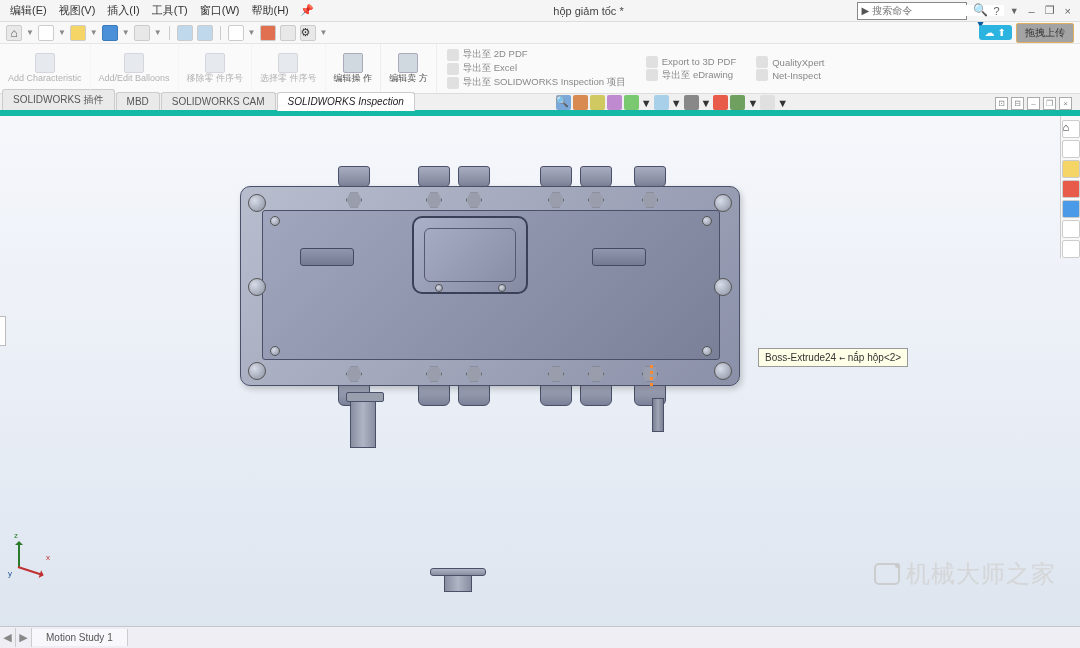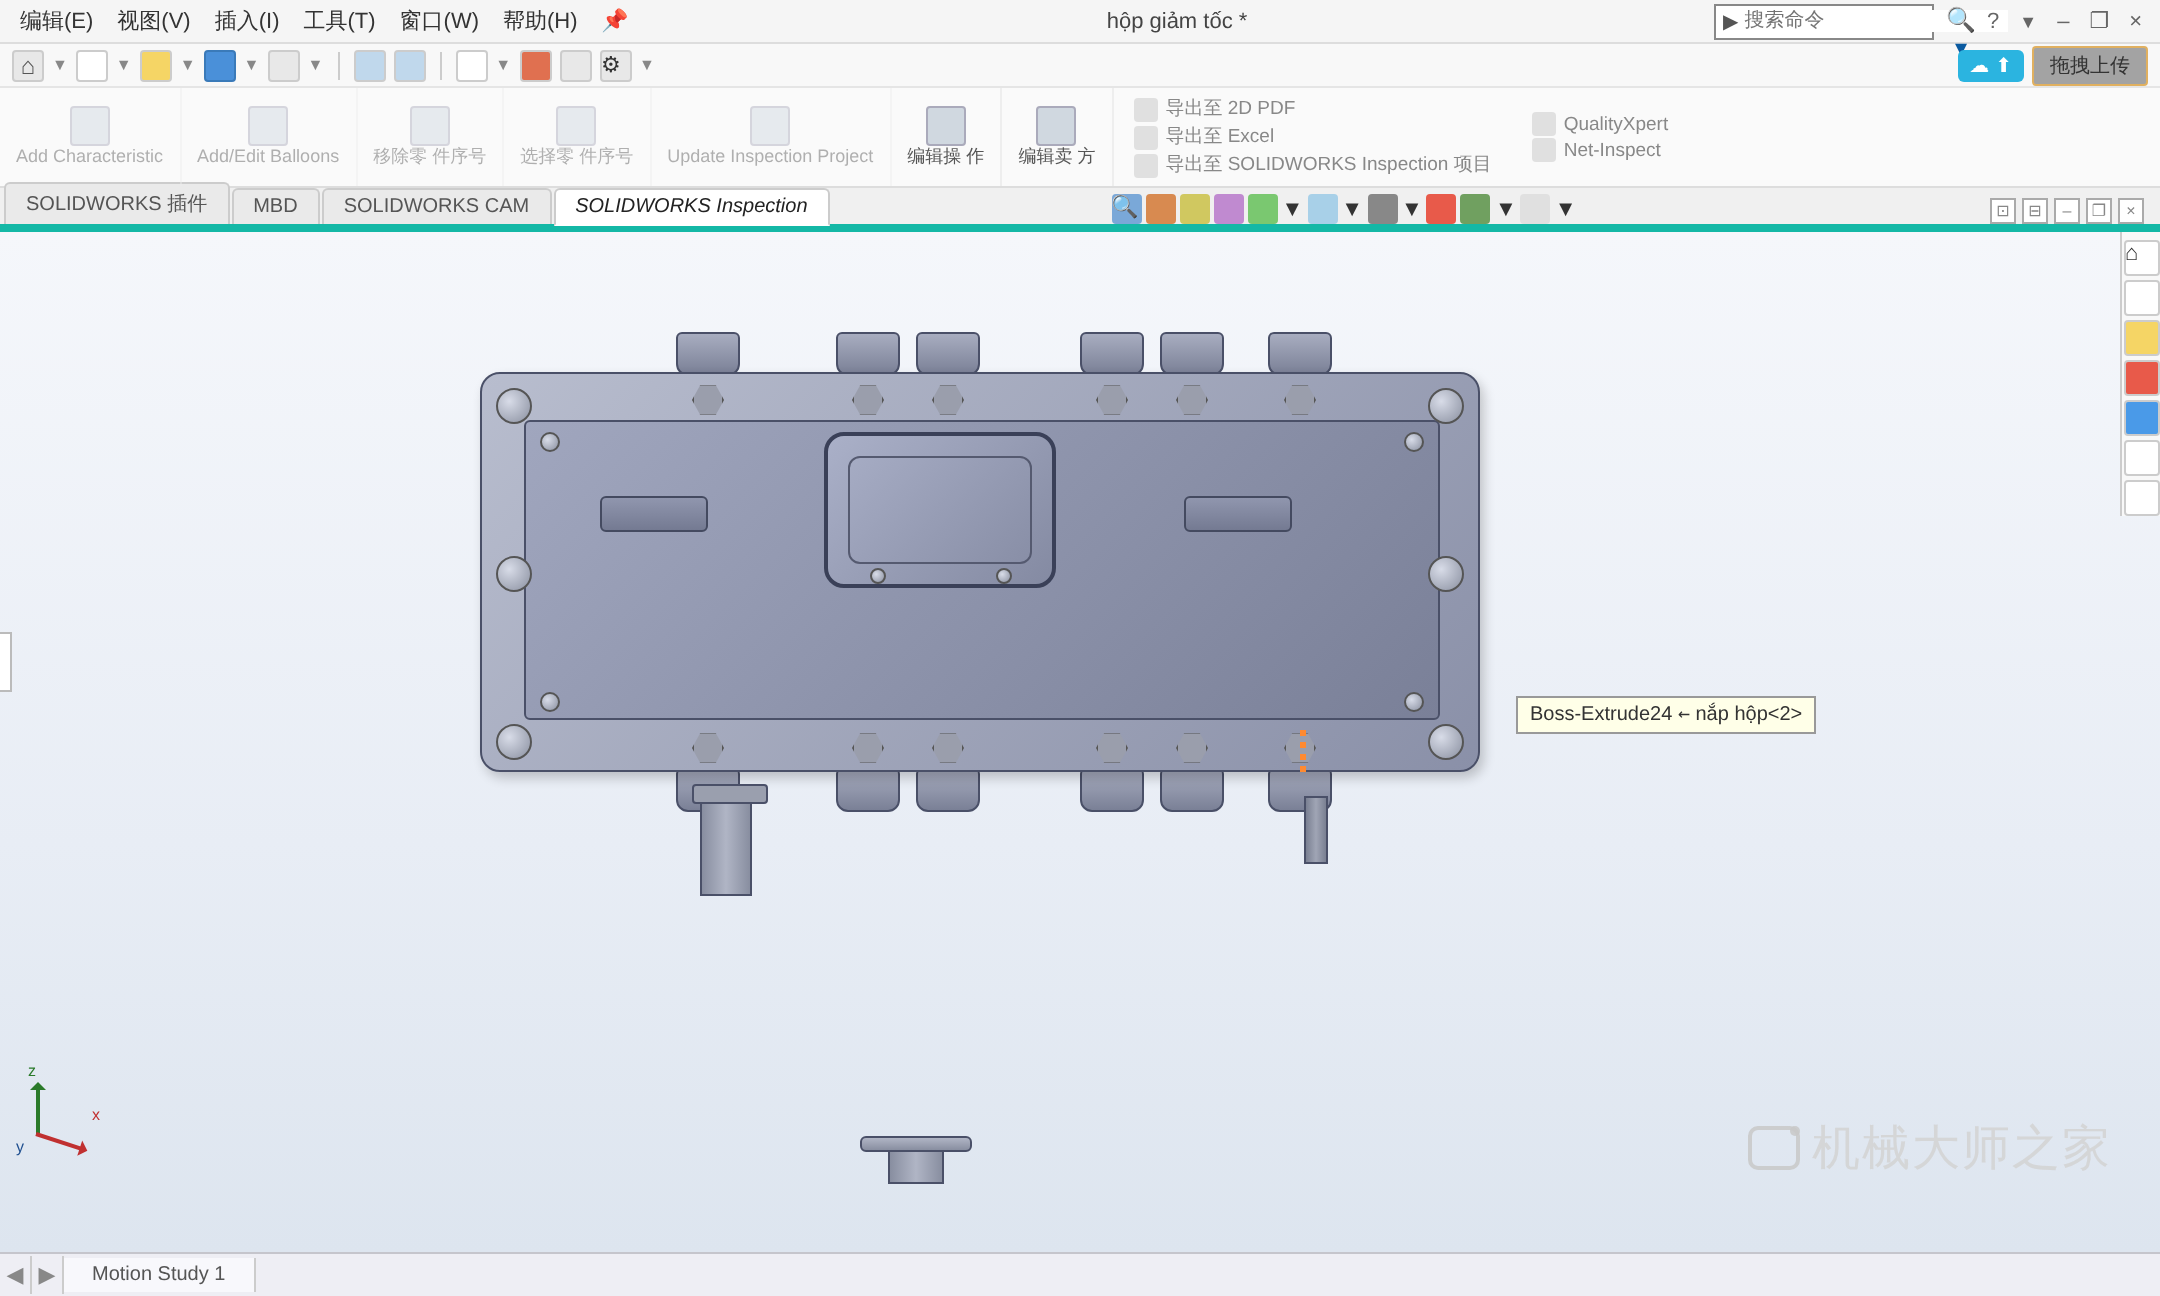--- a/index.html
+++ b/index.html
@@ -26,21 +26,21 @@
 
 .ribbon { height: 50px; background: #fafafa; border-bottom: 1px solid #ddd; display: flex; }
 .ribbon .rbtn { display: flex; flex-direction: column; align-items: center; justify-content: center; padding: 2px 8px; border-right: 1px solid #eee; min-width: 38px; }
 .ribbon .rbtn.disabled { opacity: 0.45; }
 .ribbon .rbtn .ricon { width: 20px; height: 20px; background: #d0d8e0; border: 1px solid #aab; border-radius: 2px; margin-bottom: 1px; }
 .ribbon .rbtn .rlabel { font-size: 9px; color: #555; text-align: center; line-height: 1.1; }
 .ribbon .exportcol { display: flex; flex-direction: column; justify-content: center; padding: 0 10px; gap: 1px; }
 .ribbon .exportcol .eitem { font-size: 9.5px; color: #888; display: flex; align-items: center; gap: 4px; }
 .ribbon .exportcol .eitem .eicon { width: 12px; height: 12px; background: #e0e0e0; border-radius: 2px; display: inline-block; }
 
-.tabs { height: 22px; background: #f0f0f0; border-bottom: 4px solid #14b8a6; display: flex; align-items: flex-end; padding-left: 2px; }
+.tabs { height: 22px; background: #f0f0f0; border-bottom: 6px solid #14b8a6; display: flex; align-items: flex-end; padding-left: 2px; }
 .tabs .tab { padding: 3px 10px; font-size: 10px; background: #eaeaea; border: 1px solid #ccc; border-bottom: none; margin-right: 1px; color: #555; border-radius: 3px 3px 0 0; }
 .tabs .tab.active { background: #fff; color: #222; border-bottom: 1px solid #fff; position: relative; top: 1px; font-style: italic; }
 .tabs .viewtools { margin-left: 140px; display: flex; gap: 2px; align-items: center; }
 .tabs .viewtools .vicon { width: 15px; height: 15px; border-radius: 2px; }
 .tabs .paneicons { margin-left: auto; display: flex; gap: 3px; padding-right: 8px; }
 .tabs .paneicons .picon { width: 13px; height: 13px; border: 1px solid #aaa; background: #fff; font-size: 8px; text-align: center; line-height: 11px; color: #888; }
 
 .viewport { position: absolute; top: 116px; left: 0; right: 0; bottom: 22px; background: linear-gradient(180deg, #f5f7fb 0%, #e8edf5 60%, #dde5ef 100%); overflow: hidden; }
 
 .sidepanel { position: absolute; right: 0; top: 0; width: 20px; background: #f8f8f8; border-left: 1px solid #ccc; display: flex; flex-direction: column; gap: 2px; padding-top: 4px; }
@@ -158,25 +158,20 @@
   <div class="rbtn disabled">
       <div class="ricon"></div>
       <div class="rlabel">移除零
 件序号</div>
     </div>
   <div class="rbtn disabled">
       <div class="ricon"></div>
       <div class="rlabel">选择零
 件序号</div>
     </div>
-  <div class="rbtn disabled">
-      <div class="ricon"></div>
-      <div class="rlabel">Update Inspection
-Project</div>
-    </div>
   <div class="rbtn">
       <div class="ricon"></div>
       <div class="rlabel">编辑操
 作</div>
     </div>
   <div class="rbtn">
       <div class="ricon"></div>
       <div class="rlabel">编辑卖
 方</div>
     </div>
@@ -185,20 +180,30 @@
         <span class="eicon"></span>
         <span>导出至 2D PDF</span>
       </div>
     <div class="eitem">
         <span class="eicon"></span>
         <span>导出至 Excel</span>
       </div>
     <div class="eitem">
         <span class="eicon"></span>
         <span>导出至 SOLIDWORKS Inspection 项目</span>
+      </div>
+  </div>
+  <div class="exportcol">
+    <div class="eitem">
+        <span class="eicon"></span>
+        <span>Export to 3D PDF</span>
+      </div>
+    <div class="eitem">
+        <span class="eicon"></span>
+        <span>导出至 eDrawing</span>
       </div>
   </div>
   <div class="exportcol">
     <div class="eitem">
         <span class="eicon"></span>
         <span>QualityXpert</span>
       </div>
     <div class="eitem">
         <span class="eicon"></span>
         <span>Net-Inspect</span>

